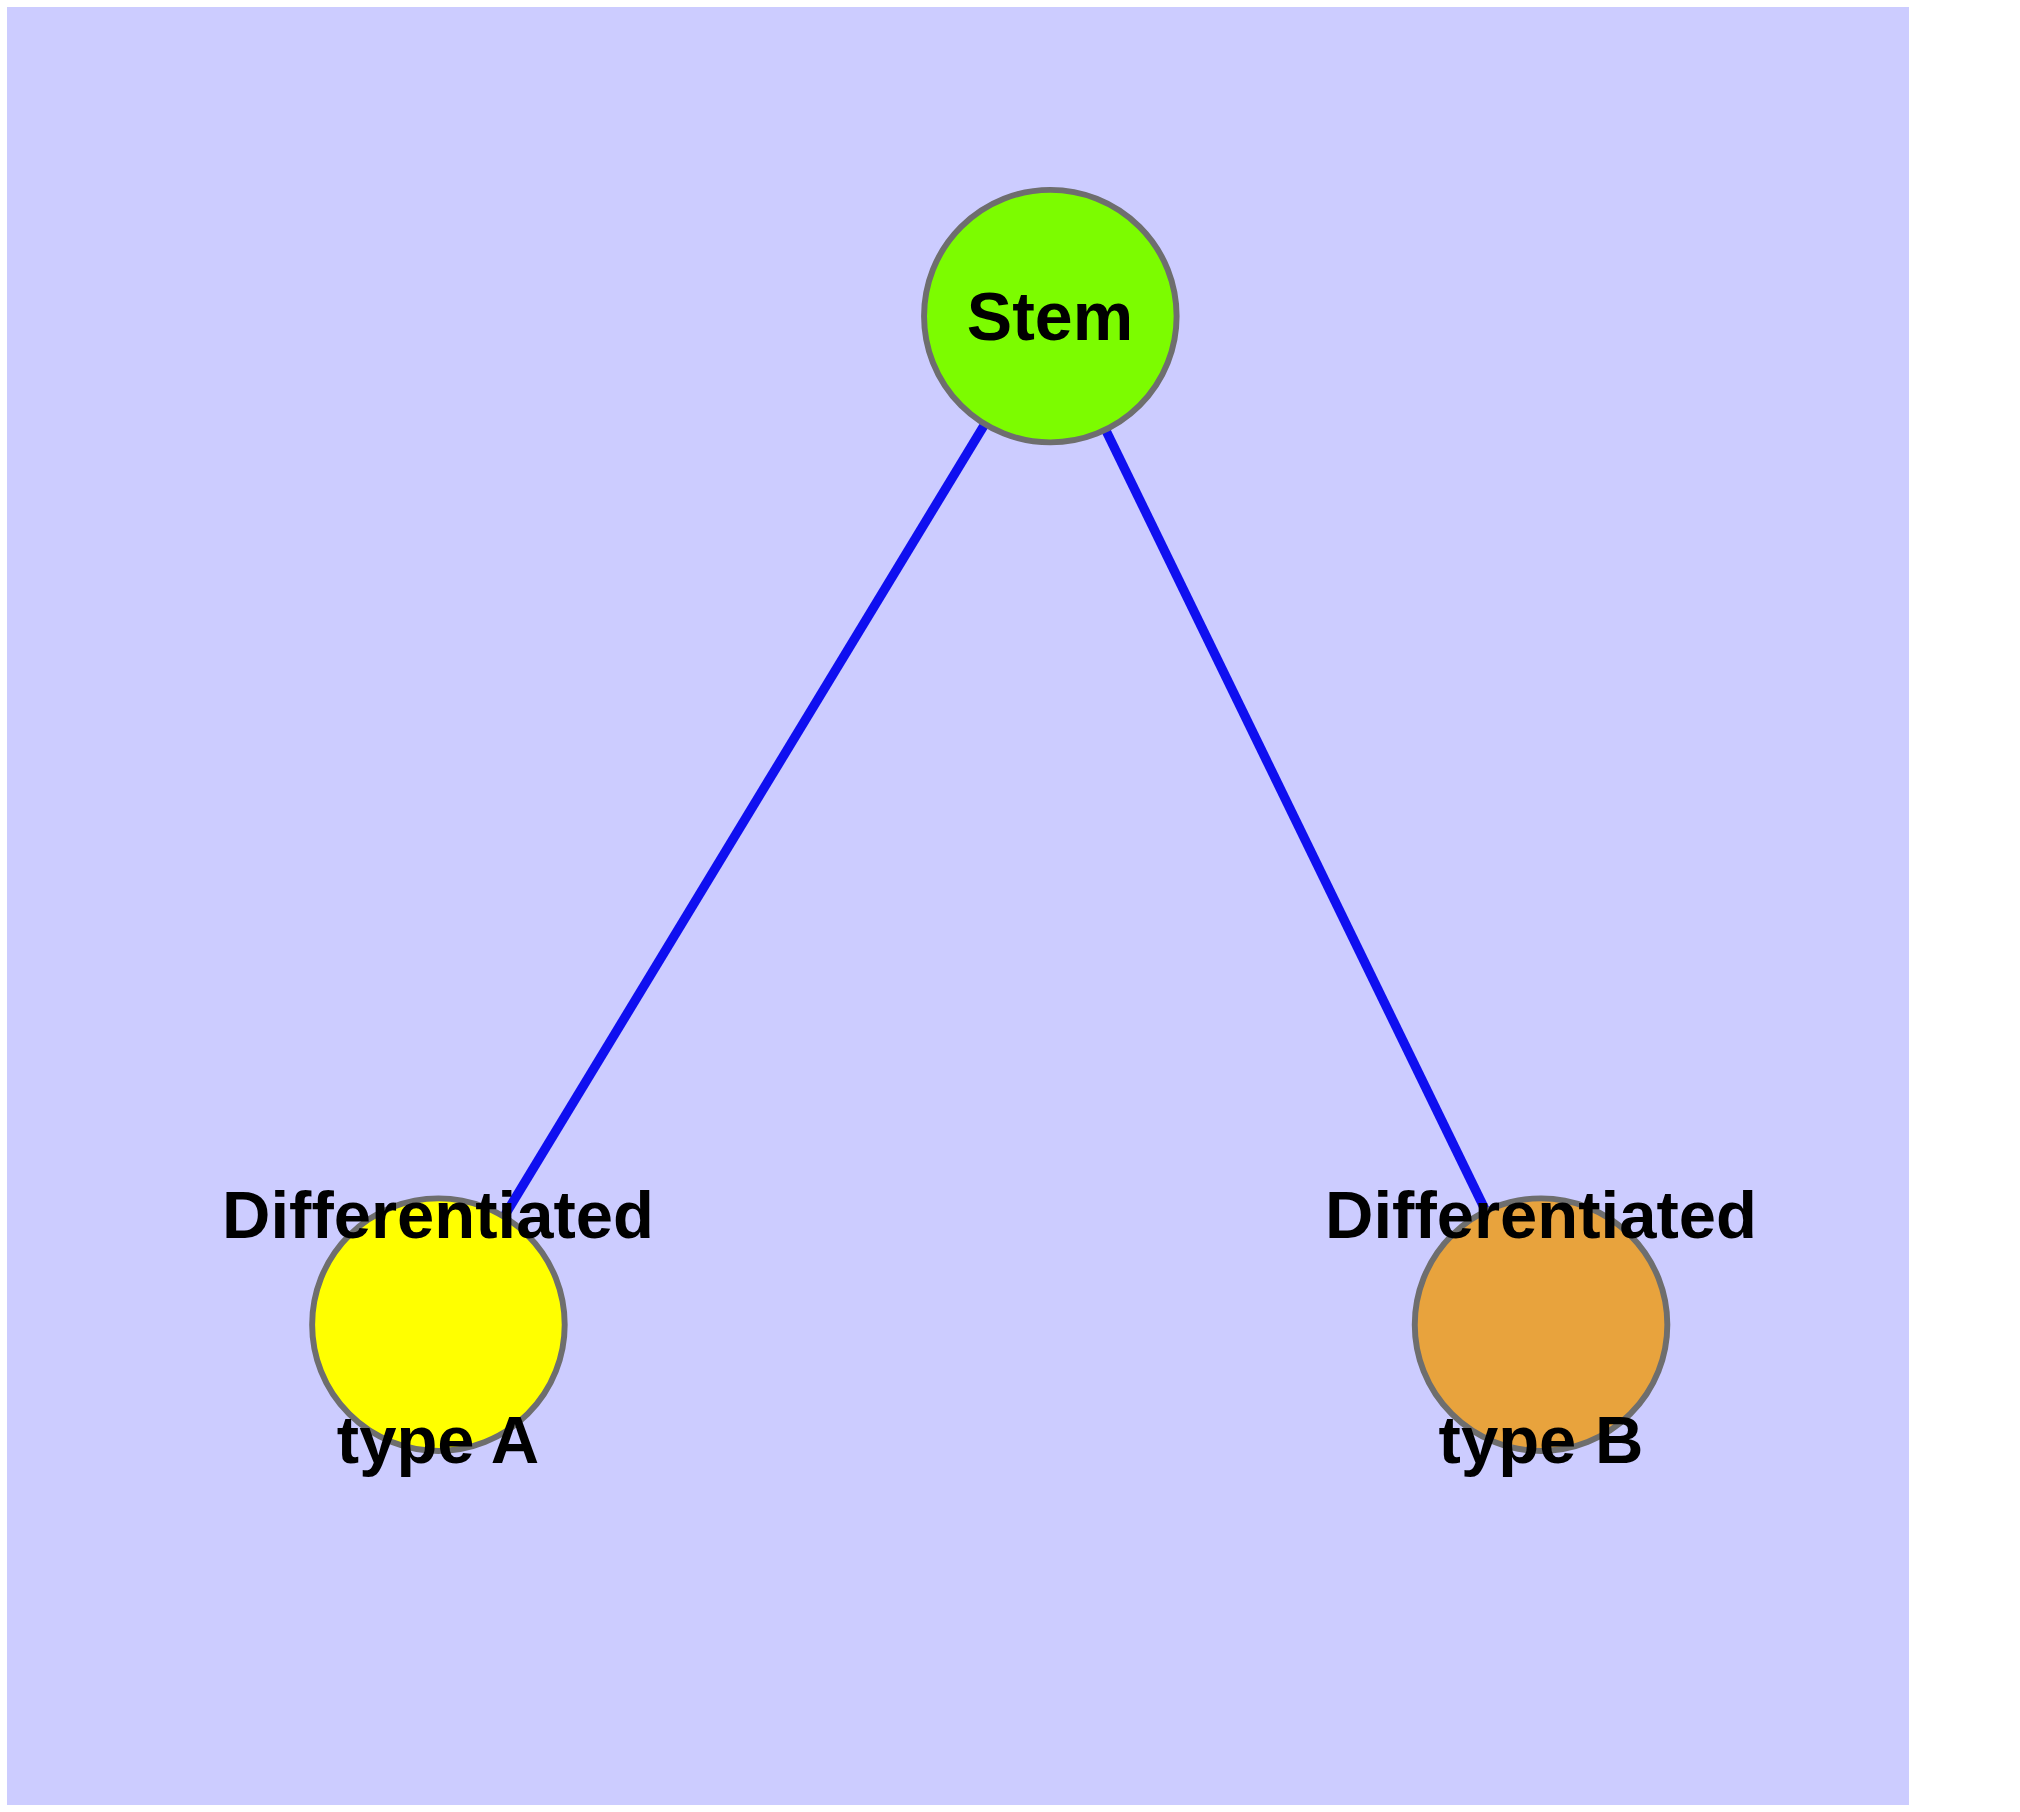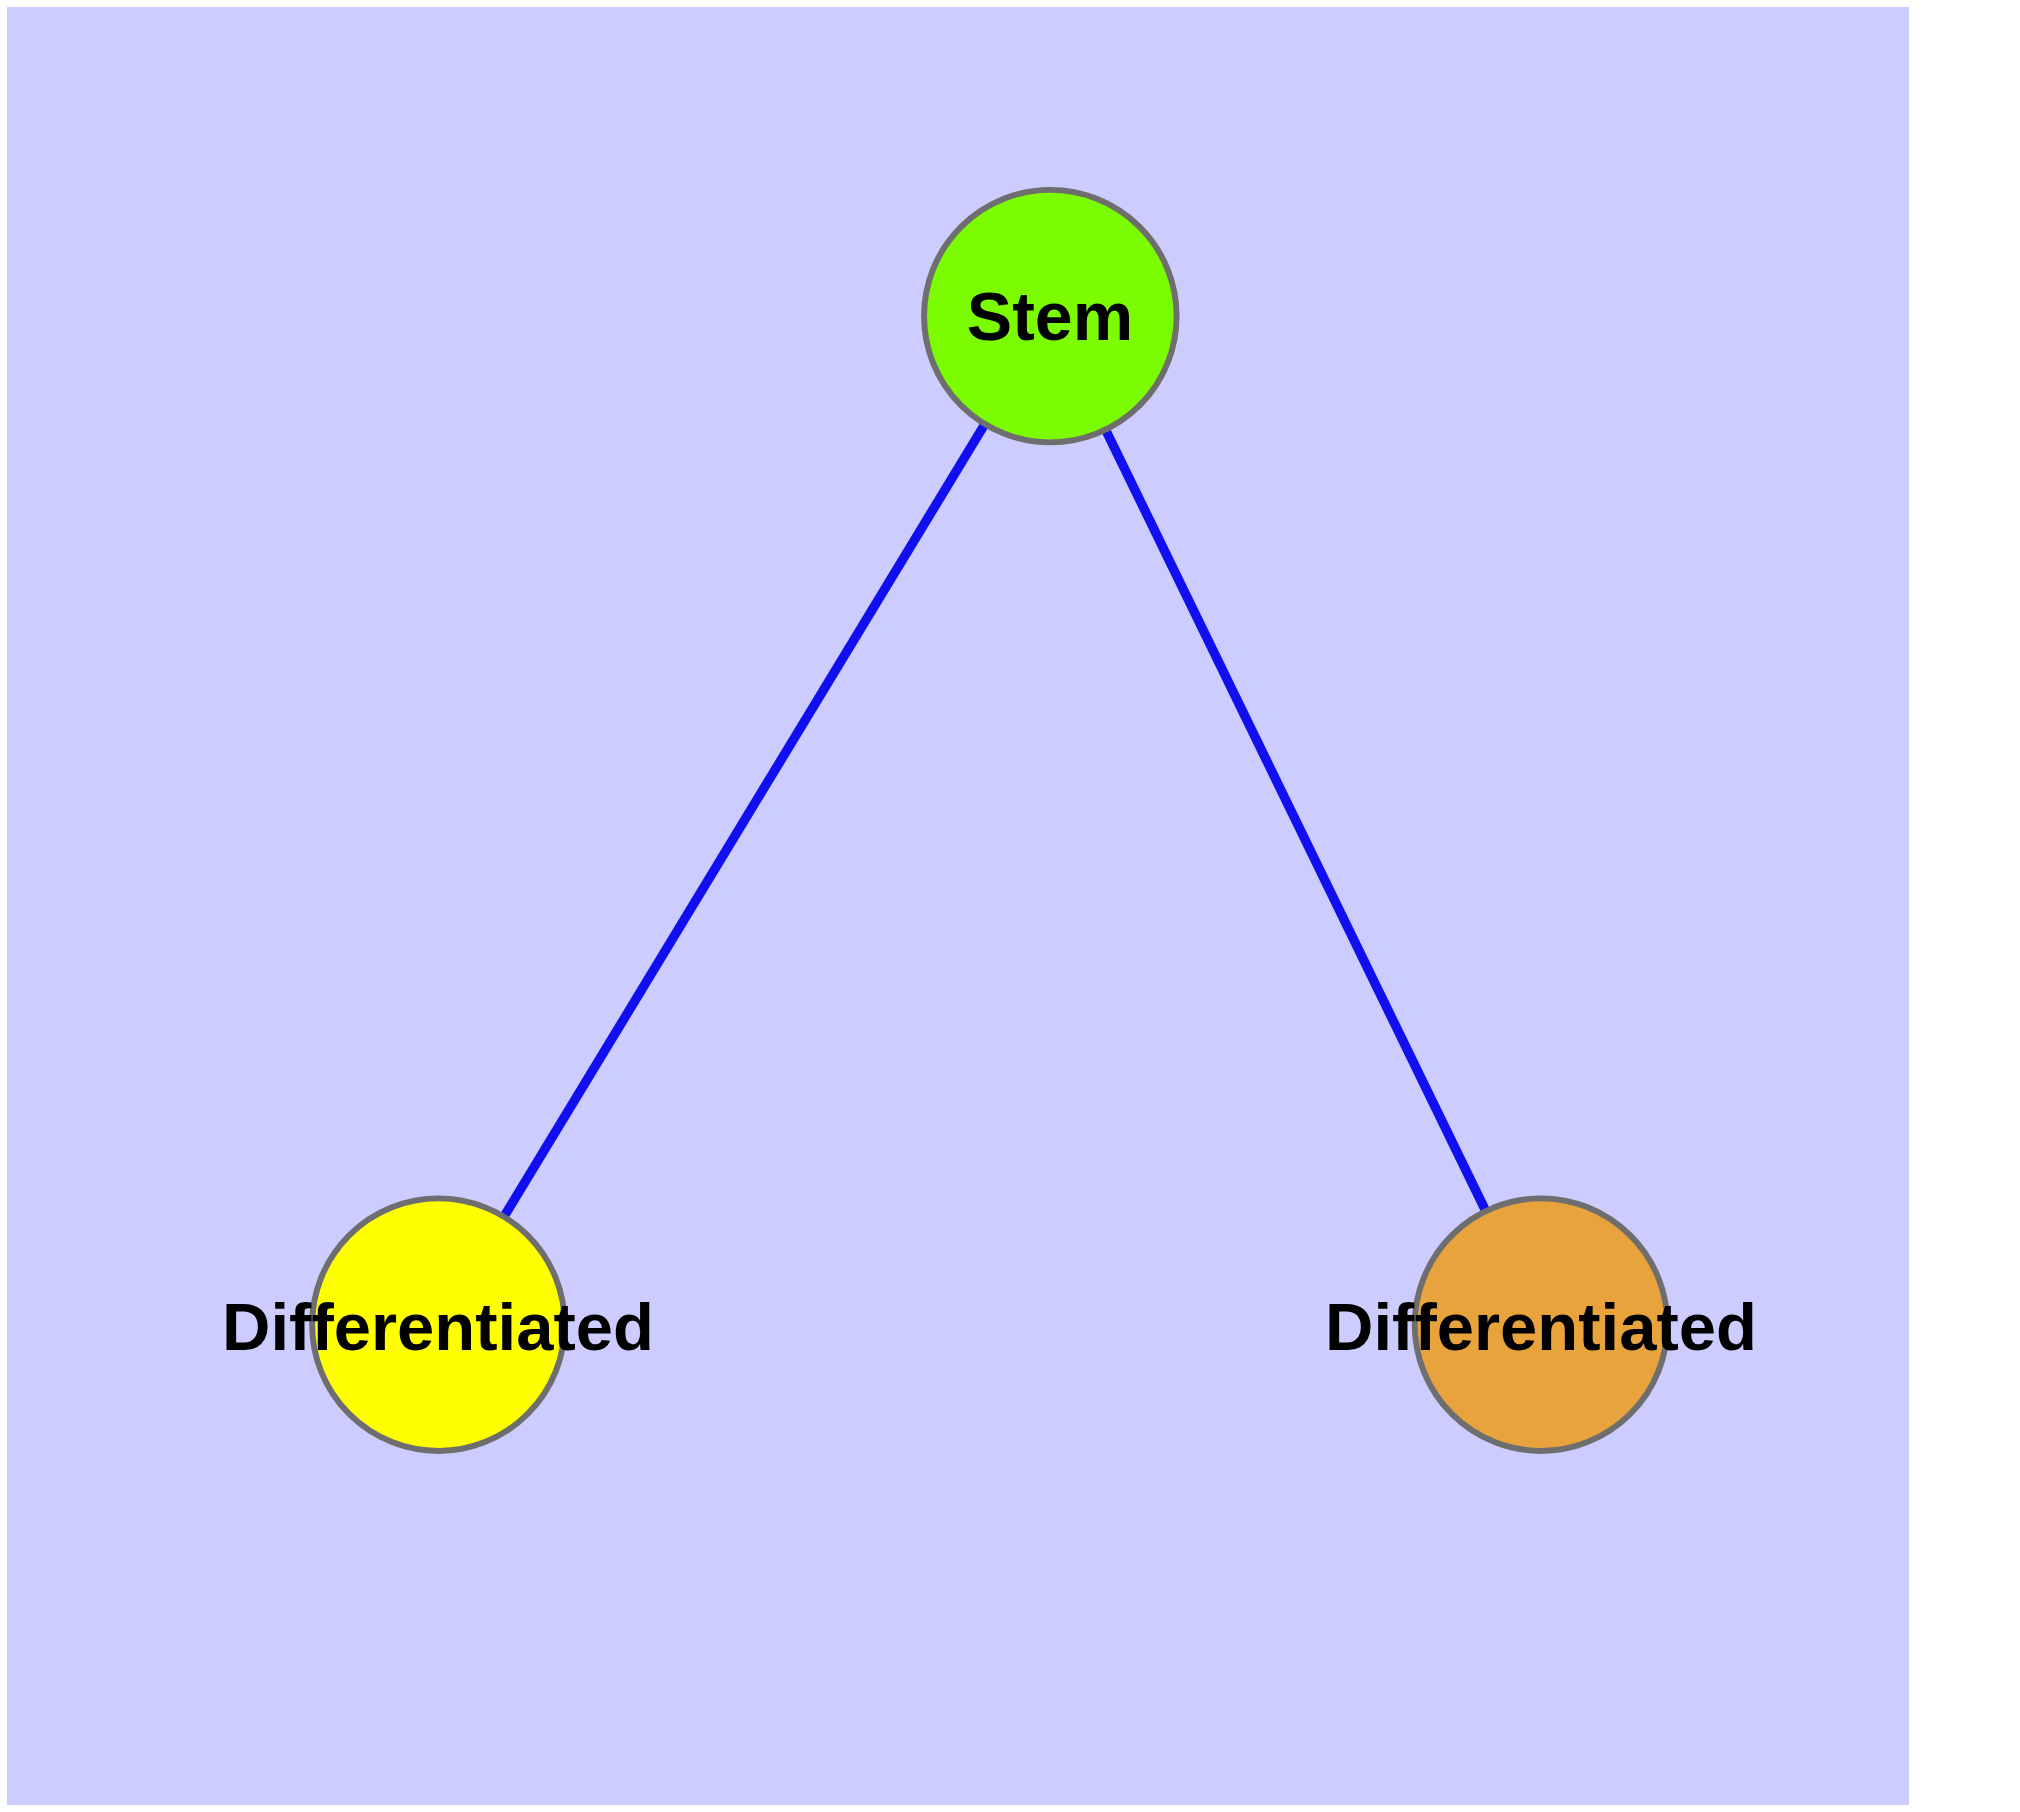--- a/index.html
+++ b/index.html
@@ -88,19 +88,21 @@
       <circle class="node-circle" cx="1818" cy="1563" r="149" fill="#e8a33d" stroke="#6e6e6e"></circle>
     </g>
   </svg>
 
   <div class="node-label label-stem" style="left: 1050px; top: 316px; color: rgb(0, 0, 0);">
     <div>Stem</div>
   </div>
 
   <div class="node-label label-typeA" style="left: 438px; top: 1327px; color: rgb(0, 0, 0);">
     <div>Differentiated</div>
+    <div>type A</div>
   </div>
 
   <div class="node-label label-typeB" style="left: 1541px; top: 1327px; color: rgb(0, 0, 0);">
     <div>Differentiated</div>
+    <div>type B</div>
   </div>
 </div>
 
 
 </body></html>

